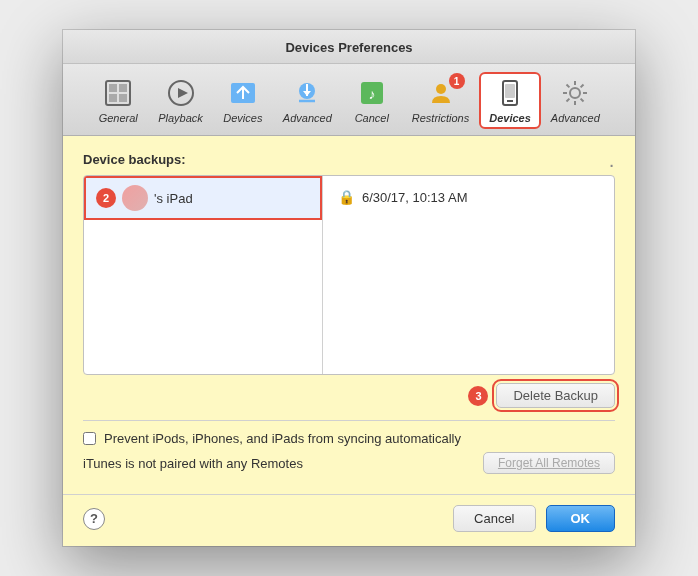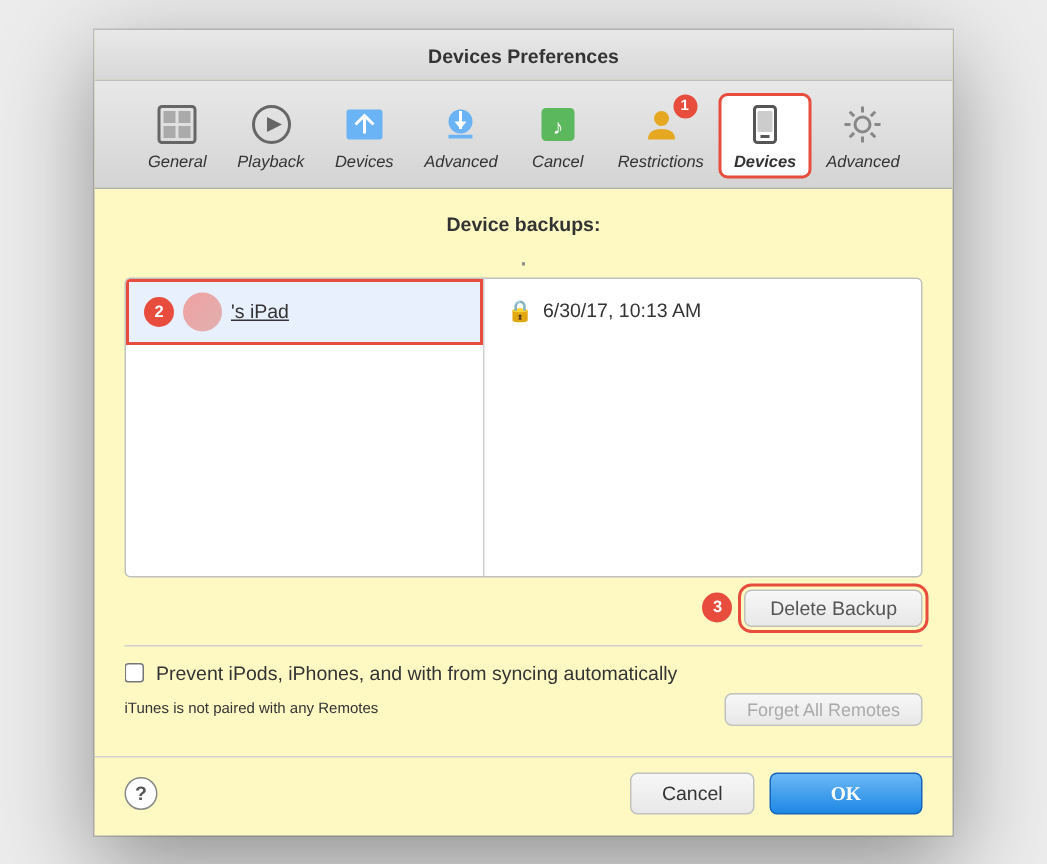--- a/index.html
+++ b/index.html
@@ -115,21 +115,20 @@
     .device-avatar {
       width: 26px;
       height: 26px;
       border-radius: 50%;
       background: linear-gradient(135deg, #f0a0a0, #e0b0b0);
       display: inline-block;
     }
     .backup-name {
       font-size: 13px;
       color: #333;
-      text-decoration: underline;
     }
     .backups-detail {
       width: 55%;
       display: flex;
       flex-direction: column;
       padding: 8px;
     }
     .backup-date-row {
       display: flex;
       align-items: center;
@@ -176,31 +175,32 @@
     .option-label {
       font-size: 13px;
       color: #333;
     }
     .remotes-row {
       display: flex;
       align-items: center;
       justify-content: space-between;
     }
     .remotes-label {
-      font-size: 10px;
+      font-size: 13px;
       color: #333;
     }
     .forget-btn {
       background: linear-gradient(to bottom, #f7f7f7, #e8e8e8);
       border: 1px solid #c0c0c0;
       border-radius: 5px;
       padding: 3px 14px;
       font-size: 12px;
       color: #aaa;
       cursor: not-allowed;
+      text-decoration: underline;
     }
     .bottom-bar {
       display: flex;
       justify-content: space-between;
       align-items: center;
       padding: 10px 20px 14px;
       border-top: 1px solid #d0d0d0;
     }
     .help-btn {
       width: 22px;
@@ -227,26 +227,25 @@
       border-radius: 5px;
       padding: 5px 20px;
       font-size: 13px;
       color: #333;
       cursor: pointer;
     }
     .ok-btn {
       background: linear-gradient(to bottom, #6cb8f5, #1e88e5);
       border: 1px solid #1565c0;
       border-radius: 5px;
-      padding: 5px 40px;
+      padding: 5px 24px;
       font-size: 13px;
       color: white;
       cursor: pointer;
       font-weight: 600;
-      font-family: Liberation Serif, serif;
     }
     .step-badge {
       width: 20px;
       height: 20px;
       border-radius: 50%;
       background: #e74c3c;
       color: white;
       font-size: 11px;
       font-weight: bold;
       display: inline-flex;
@@ -358,21 +357,21 @@
               <line x1="22.5" y1="5.5" x2="19.6" y2="8.4"></line>
               <line x1="8.4" y1="19.6" x2="5.5" y2="22.5"></line>
             </g>
           </svg>
       </div>
       <span class="toolbar-label">Advanced</span>
     </div>
   </div>
 
   <div class="content">
-    <div style="display:flex; justify-content:space-between; align-items:center;flex-direction:column;">
+    <div style="display:flex; justify-content:space-between; align-items:center;">
       <span class="section-label">Device backups:</span>
       <span style="font-size:20px; color:#888; line-height:1;">·</span>
     </div>
 
     <div class="backups-table">
       <div class="backups-list">
 
         <div style="display:flex; align-items:center; gap:6px; padding: 7px 10px; border: 2px solid #e74c3c; background:#e8f0fe;">
           <span class="step-badge">2</span>
           <span class="device-avatar"></span>
@@ -390,21 +389,21 @@
     <div class="delete-row">
       <div style="display:flex; align-items:center; gap:8px;">
         <span class="step-badge">3</span>
         <button class="delete-btn">Delete Backup</button>
       </div>
     </div>
 
     <div class="options-section">
       <div class="checkbox-row">
         <input type="checkbox" style="">
-        <label class="option-label">Prevent iPods, iPhones, and with from syncing automatically</label>
+        <label class="option-label">Prevent iPods, iPhones, and iPads from syncing automatically</label>
       </div>
       <div class="remotes-row">
         <span class="remotes-label">iTunes is not paired with any Remotes</span>
         <button class="forget-btn">Forget All Remotes</button>
       </div>
     </div>
   </div>
 
   <div class="bottom-bar">
     <div class="help-btn">?</div>

